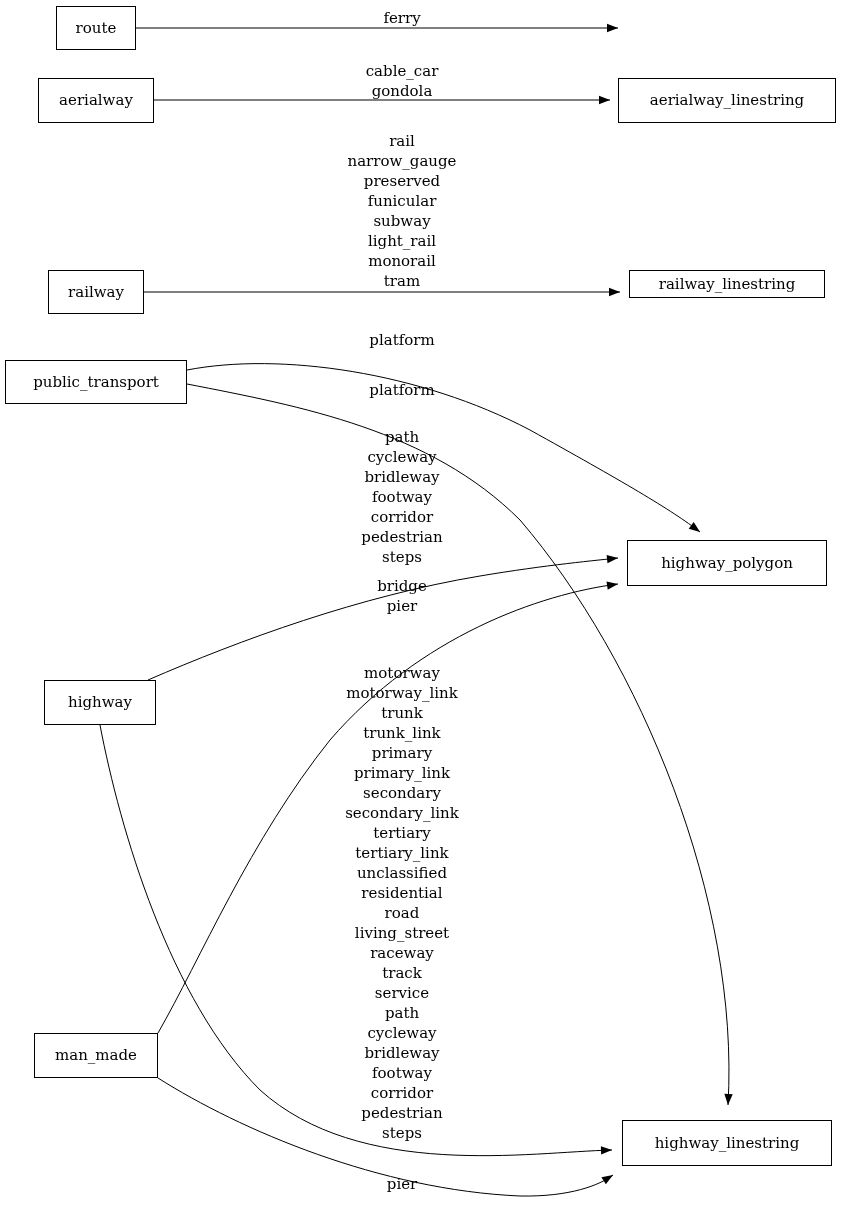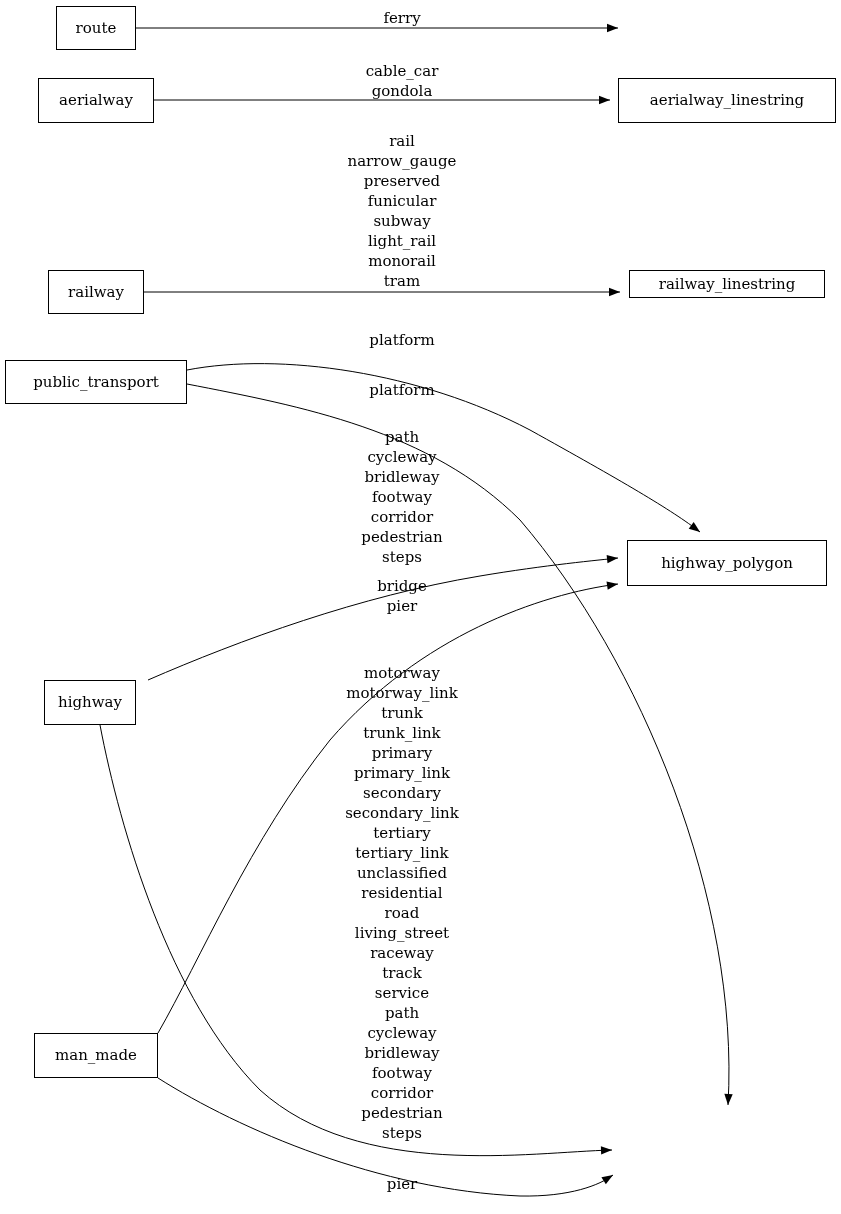--- a/index.html
+++ b/index.html
@@ -135,19 +135,22 @@
     </div>
     <div class="node" style="left: 629px; top: 270px; width: 196px; height: 28px;">
       <span>railway_linestring</span>
     </div>
     <div class="node" style="left: 5px; top: 360px; width: 182px; height: 44px;">
       <span>public_transport</span>
     </div>
     <div class="node" style="left: 627px; top: 540px; width: 200px; height: 46px;">
       <span>highway_polygon</span>
     </div>
-    <div class="node" style="left: 44px; top: 680px; width: 92px; height: 45px;">
+    <div class="node" style="left: 44px; top: 680px; width: 112px; height: 45px;">
       <span>highway</span>
     </div>
     <div class="node" style="left: 34px; top: 1033px; width: 124px; height: 45px;">
       <span>man_made</span>
     </div>
+    <div class="node" style="left: 622px; top: 1120px; width: 210px; height: 46px;">
+      <span>highway_linestring</span>
+    </div>
   </div>
 
 </body></html>

